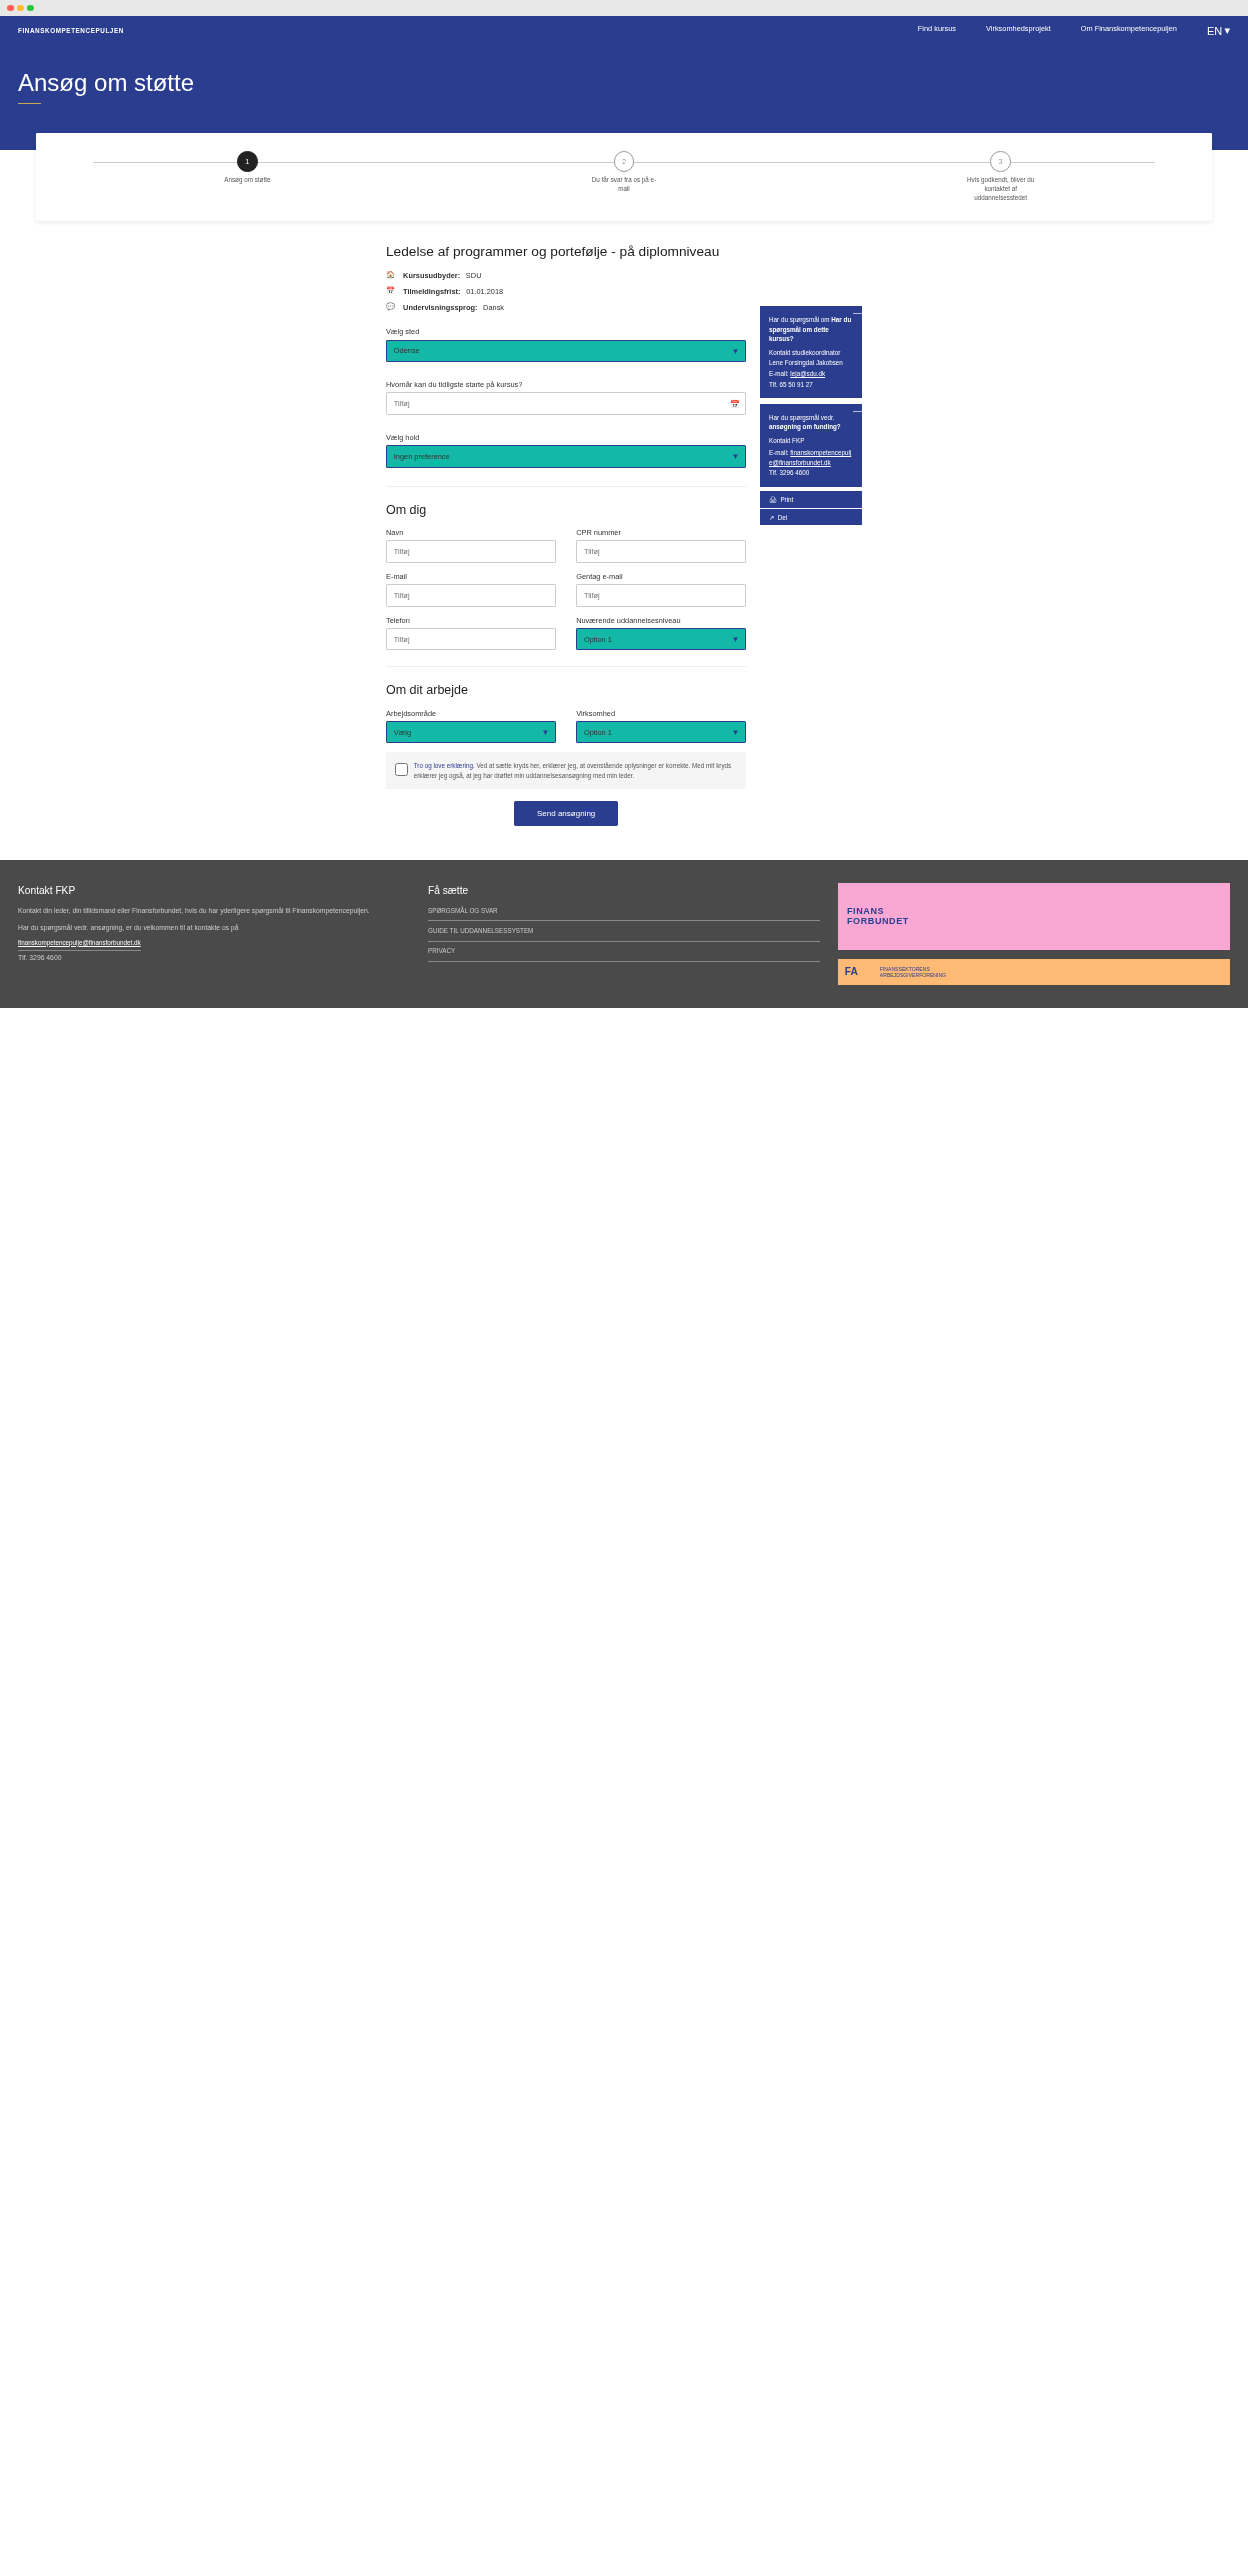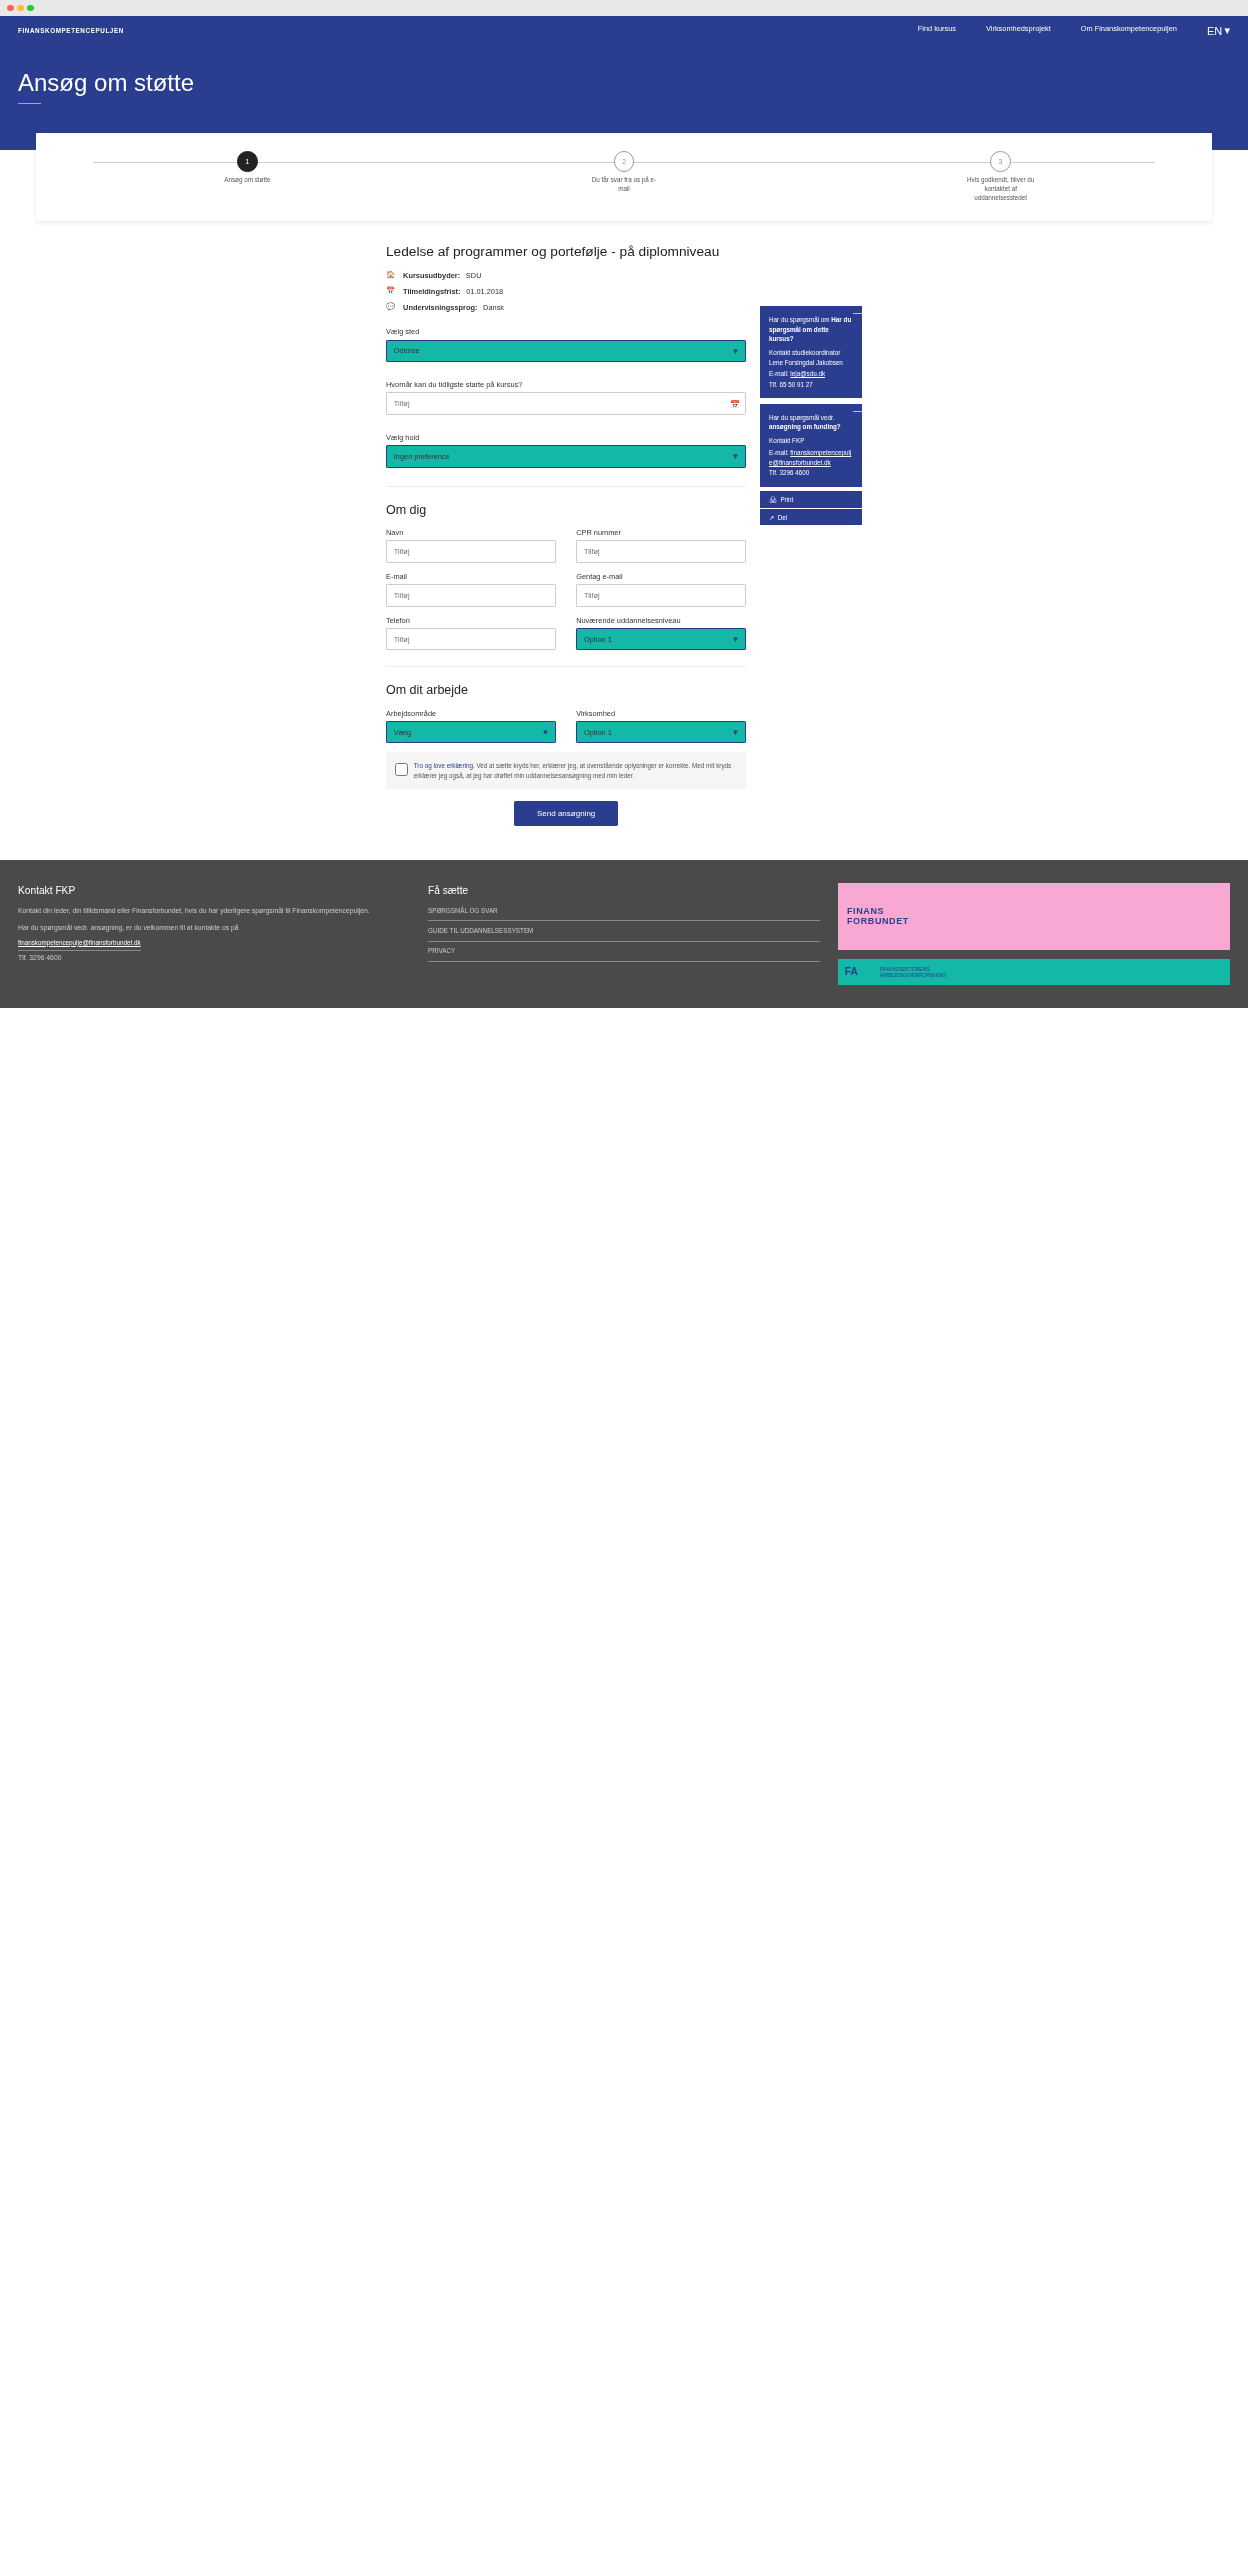--- a/index.html
+++ b/index.html
@@ -315,21 +315,21 @@
       display: inline-block;
     }
     .logo-finans-text {
       font-size: 9px;
       font-weight: bold;
       color: #2b3d8e;
       letter-spacing: 0.6px;
       line-height: 1.1;
     }
     .logo-fa {
-      background: #14b8a6;
+      background: #fdba74;
       padding: 4.6px 6.8px;
       display: inline-flex;
       align-items: center;
       gap: 22px;
     }
     .logo-fa-badge {
       font-size: 10.2px;
       font-weight: bold;
       color: #2b3d8e;
     }

